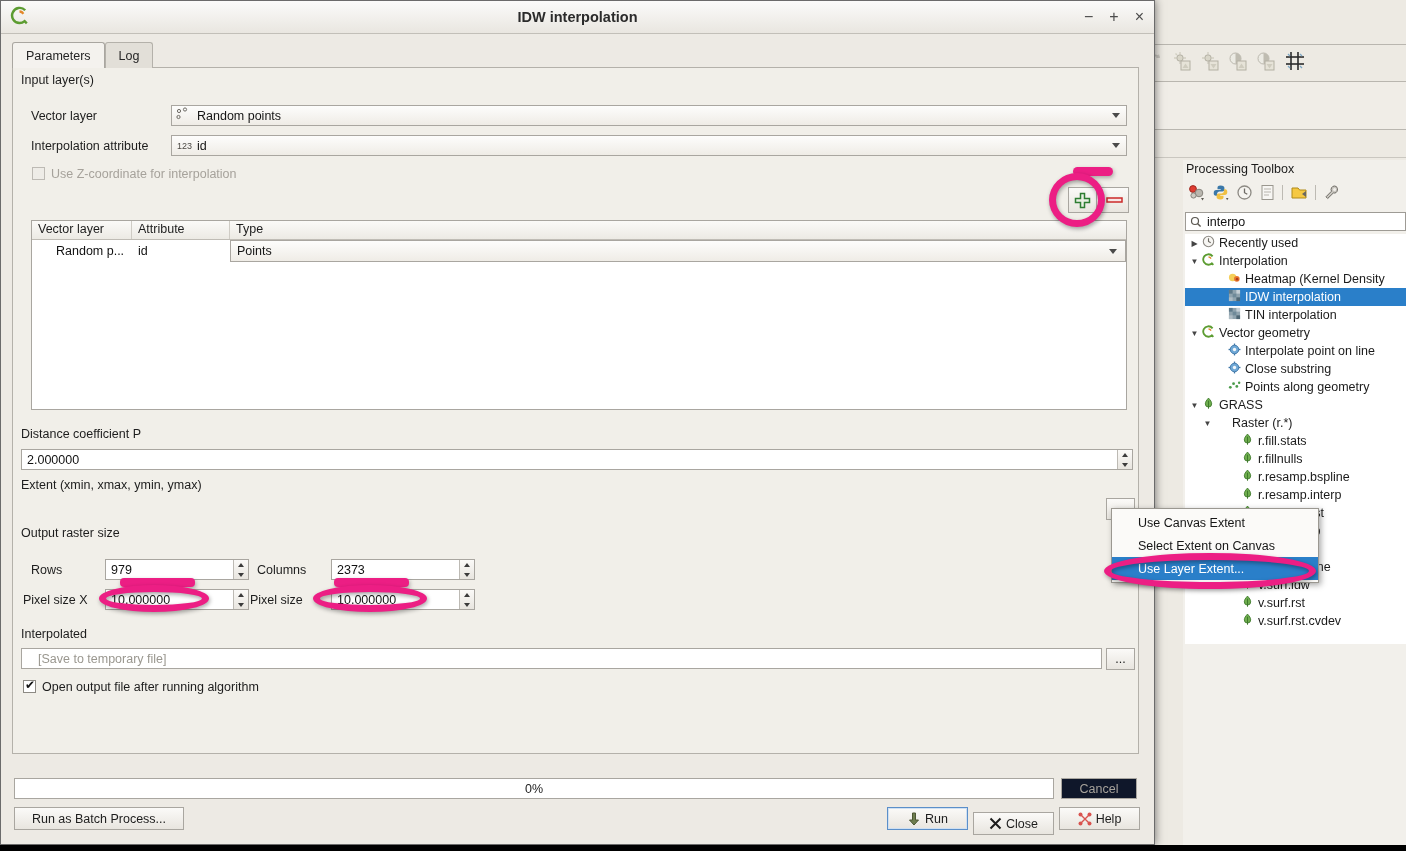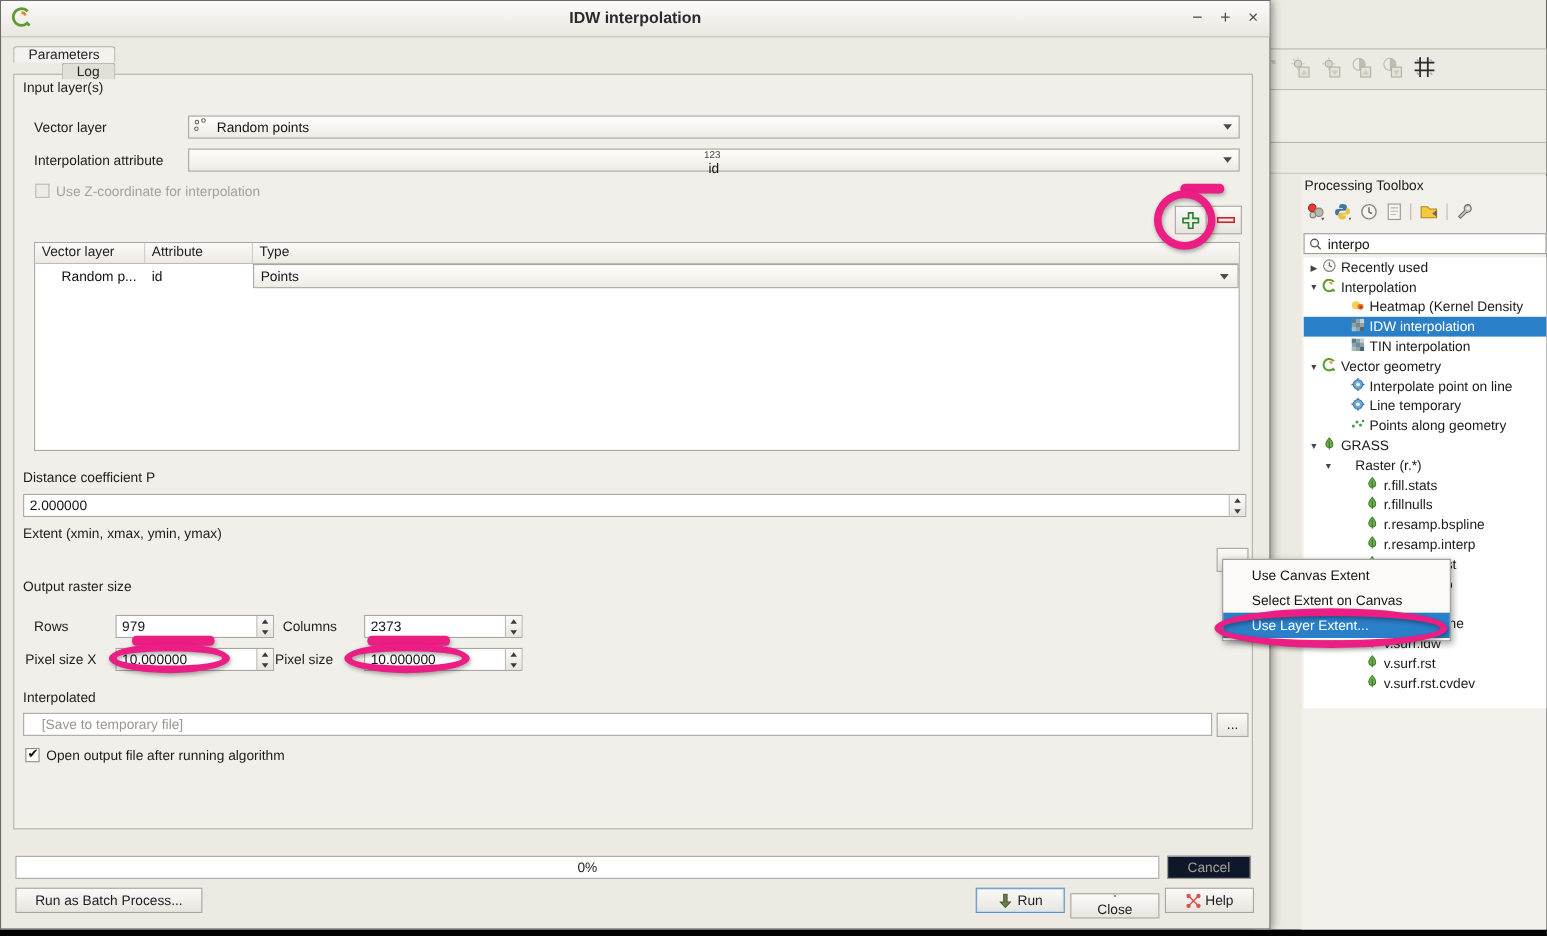--- a/index.html
+++ b/index.html
@@ -40,21 +40,21 @@
   .dlg { position: absolute; left: 0; top: 0; width: 1155px; height: 845px;
       background: #edeae4; border: 1px solid #6b6b6b; box-shadow: 0 0 9px rgba(0,0,0,.55); }
   .titlebar { position: relative; height: 33px; background: linear-gradient(#fbfbfa,#e9e6e0);
       border-bottom: 1px solid #c2bfb8; display: flex; align-items: center; }
   .tb-title { position: absolute; left: 0; right: 0; text-align: center; font-size: 14.5px; font-weight: bold; color: #2b2b2b; }
   .tb-logo { margin-left: 9px; z-index: 2; }
   .tb-btns { position: absolute; right: 10px; display: flex; gap: 16px; align-items: center; z-index: 2; }
   .tb-btn { font-size: 16px; color: #4c4c4c; line-height: 1; cursor: default; }
 
   
-  .tabs { position: absolute; left: 11px; top: 41px; display: flex; align-items: flex-end; height: 26px; z-index: 3; flex-direction: column; }
+  .tabs { position: absolute; left: 11px; top: 41px; display: flex; align-items: flex-end; height: 26px; z-index: 3; }
   .tab { height: 26px; padding: 0 13px; display: flex; align-items: center; font-size: 12.5px;
       border: 1px solid #b4b1aa; border-bottom: none; border-radius: 3px 3px 0 0; background: #e2dfd8; color: #252525; }
   .tab.active { background: #f4f2ee; border-color: #a9a6a0; position: relative; z-index: 4; }
 
   .panel { position: absolute; left: 11px; top: 66px; width: 1127px; height: 687px;
       background: #f1efe9; border: 1px solid #b4b1aa; }
 
   .lbl { position: absolute; font-size: 12.5px; color: #1d1d1d; }
   .lbl.dis { color: #a6a29b; }
 
@@ -302,21 +302,21 @@
         <span class="ti"><svg width="13" height="13" viewBox="0 0 14 14">
             <circle cx="7" cy="7" r="4.6" fill="#6fa8d6" stroke="#3a74a6"></circle>
             <circle cx="7" cy="7" r="1.8" fill="#f2f7fb"></circle>
             <g stroke="#3a74a6" stroke-width="1.4">
               <line x1="7" y1="0.6" x2="7" y2="2.4"></line>
               <line x1="7" y1="11.6" x2="7" y2="13.4"></line>
               <line x1="0.6" y1="7" x2="2.4" y2="7"></line>
               <line x1="11.6" y1="7" x2="13.4" y2="7"></line>
             </g>
           </svg></span>
-        <span style="margin-left: 3px;">Line temporary</span>
+        <span style="margin-left: 3px;">Close substring</span>
       </div>
       <div class="tr">
         <span class="tw" style="margin-left: 30px;"></span>
         <span class="ti"><svg width="13" height="13" viewBox="0 0 14 14">
             <circle cx="2.5" cy="9" r="1.5" fill="#4a9b4a"></circle>
             <circle cx="6" cy="5" r="1.5" fill="#4a9b4a"></circle>
             <circle cx="9.5" cy="8" r="1.5" fill="#4a9b4a"></circle>
             <circle cx="12" cy="4" r="1.3" fill="#4a9b4a"></circle>
           </svg></span>
         <span style="margin-left: 3px;">Points along geometry</span>
@@ -457,21 +457,21 @@
           <circle cx="4" cy="4" r="1.6" fill="none" stroke="#6e6b65"></circle>
           <circle cx="10" cy="2.5" r="1.6" fill="none" stroke="#6e6b65"></circle>
           <circle cx="3.5" cy="10" r="1.6" fill="none" stroke="#6e6b65"></circle>
         </svg>
       </span>
       <span>Random points</span>
       <span class="arrow"></span>
     </div>
 
     <div class="lbl" style="left:30px; top:138px;">Interpolation attribute</div>
-    <div class="combo" style="left:170px; top:134px; width:956px;flex-direction:column;">
+    <div class="combo" style="left:170px; top:134px; width:956px;">
       <span style="font-size:9px; color:#4d4a45; margin:0 5px 0 2px;">123</span>
       <span>id</span>
       <span class="arrow"></span>
     </div>
 
     <div class="cb dis" style="left:31px; top:166px;"></div>
     <div class="lbl dis" style="left:50px; top:166px;">Use Z-coordinate for interpolation</div>
 
     <div class="btn" style="left:1067px; top:186px; width:29px; height:26px;">
       <svg width="17" height="17" viewBox="0 0 17 17">
@@ -574,21 +574,21 @@
 
     <div class="btn" style="left:13px; top:806px; width:170px; height:23px;">
       <span>Run as Batch Process...</span>
     </div>
     <div class="btn primary" style="left:886px; top:806px; width:81px; height:23px;">
       <svg width="14" height="14" viewBox="0 0 14 14">
         <path d="M7 13l-4.5-5h3V1h3v7h3z" fill="#6e7d4e" stroke="#4c5733"></path>
       </svg>
       <span>Run</span>
     </div>
-    <div class="btn" style="left:972px; top:811px; width:81px; height:23px;flex-direction:column;">
+    <div class="btn" style="left:972px; top:811px; width:81px; height:23px;">
       <svg width="13" height="13" viewBox="0 0 13 13">
         <path d="M1.5 1.5l10 10M11.5 1.5l-10 10" stroke="#1d1d1d" stroke-width="2"></path>
       </svg>
       <span>Close</span>
     </div>
     <div class="btn" style="left:1058px; top:806px; width:81px; height:23px;">
       <svg width="14" height="14" viewBox="0 0 14 14">
         <g fill="#d9534f">
           <circle cx="2.5" cy="2.5" r="2"></circle>
             <circle cx="11.5" cy="2.5" r="2"></circle>

